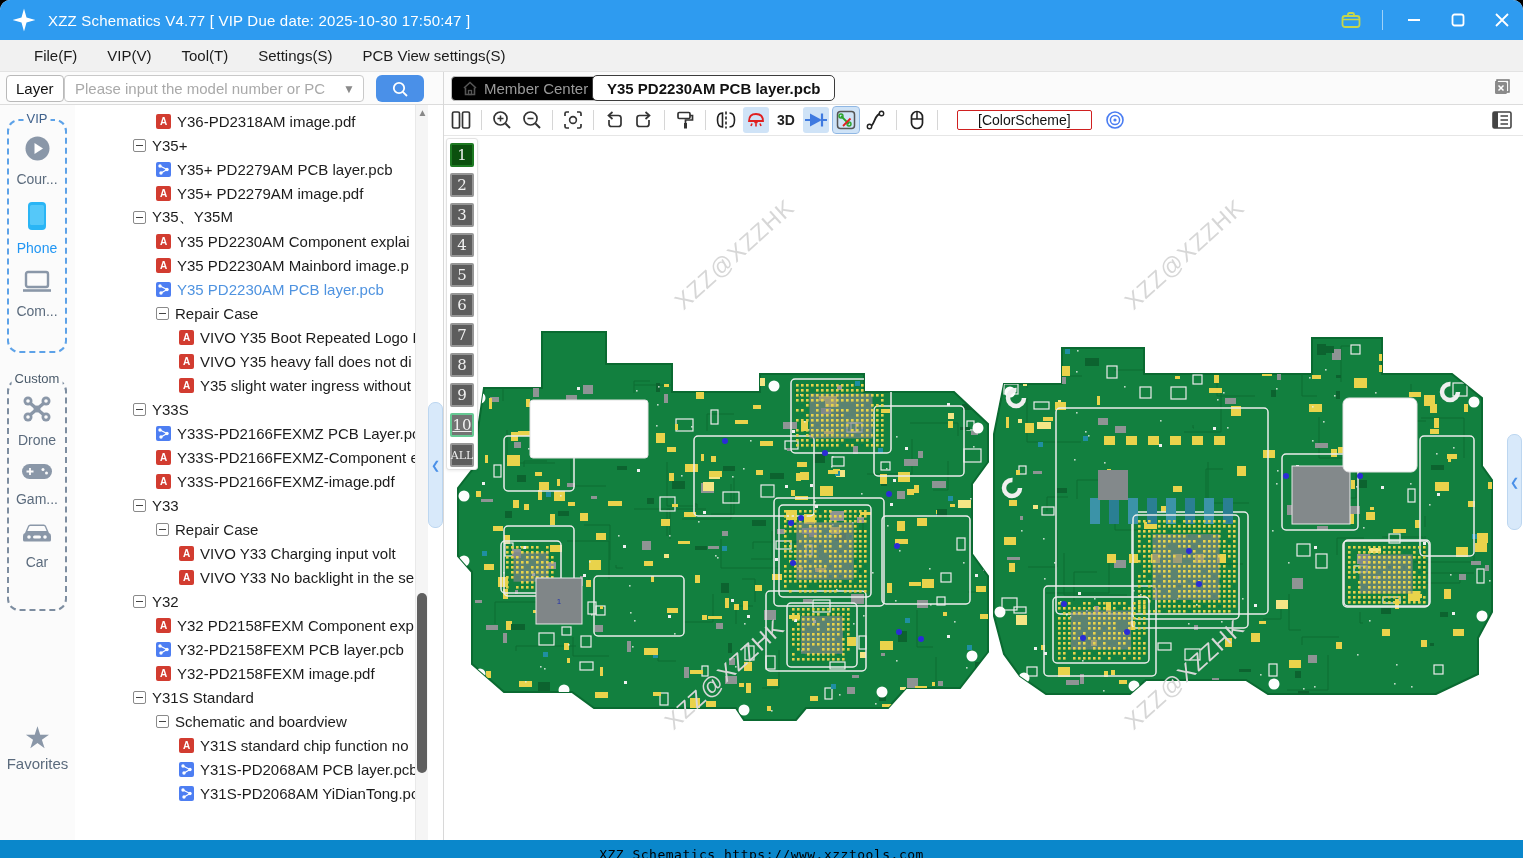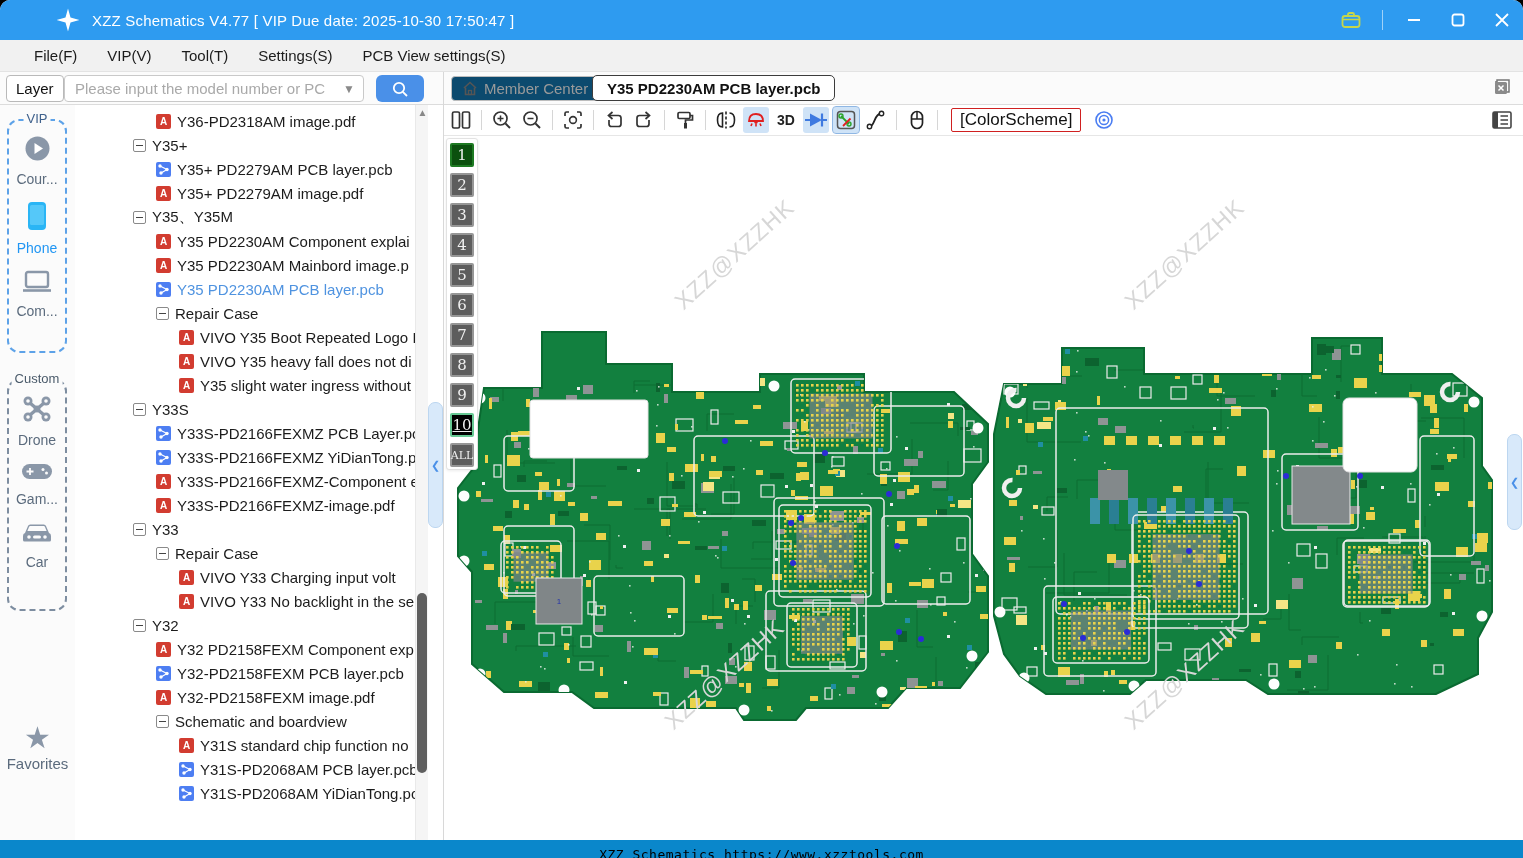--- a/index.html
+++ b/index.html
@@ -1,21 +1,21 @@
 <!DOCTYPE html>
 <html><head>
 <meta charset="utf-8">
 <style>
   html,body{margin:0;padding:0;background:#000;}
   *{box-sizing:border-box;}
   #app{position:relative;width:1523px;height:858px;background:#fff;overflow:hidden;
        font-family:"Liberation Sans",sans-serif;border-radius:10px 10px 0 0;}
   
   .titlebar{position:absolute;left:0;top:0;width:100%;height:40px;background:#2e9bf0;
-            display:flex;align-items:center;color:#fff;padding-left:44px;}
+            display:flex;align-items:center;color:#fff;}
   .app-icon{width:24px;height:24px;margin:0 12px 0 12px;}
   .title-text{font-size:15px;letter-spacing:.2px;}
   .win-controls{position:absolute;right:8px;top:0;height:40px;display:flex;align-items:center;gap:18px;}
   .win-btn{width:26px;height:26px;display:flex;align-items:center;justify-content:center;cursor:pointer;}
   .tb-divider{width:1px;height:20px;background:rgba(255,255,255,.55);}
   
   .menubar{position:absolute;left:0;top:40px;width:100%;height:32px;background:#f1f1f1;
            display:flex;align-items:center;gap:30px;padding-left:34px;font-size:15px;color:#1b1b1b;
            border-bottom:1px solid #e3e3e3;}
   .menu-item{cursor:pointer;}
@@ -26,21 +26,21 @@
   .search-box{position:absolute;left:64px;top:3px;width:300px;height:27px;border:1px solid #c9c9c9;border-radius:4px;
               background:#fff;display:flex;align-items:center;gap:13px;}
   .search-box input{border:none;outline:none;flex:1;font-size:15px;color:#333;padding:0 4px 0 10px;
                     font-family:"Liberation Sans",sans-serif;background:transparent;}
   .search-box input::placeholder{color:#a9a9a9;}
   .chev{color:#8a8a8a;font-size:12px;margin-right:8px;}
   .search-btn{position:absolute;left:376px;top:3px;width:48px;height:27px;background:#4a90e8;border-radius:6px;
               display:flex;align-items:center;justify-content:center;cursor:pointer;}
   .vsep{position:absolute;left:443px;top:72px;width:1px;height:768px;background:#d8d8d8;}
   .member-btn{position:absolute;left:451px;top:4px;height:25px;padding:0 10px;border:1px solid #bdbdbd;border-radius:4px;
-              display:flex;align-items:center;gap:6px;color:#9a9a9a;font-size:15px;background:#0c4a6e;}
+              display:flex;align-items:center;gap:6px;color:#9a9a9a;font-size:15px;background:#000000;}
   .doc-tab{position:absolute;left:592px;top:3px;height:26px;padding:0 14px;border:1.6px solid #3c3c3c;border-radius:5px;
            display:flex;align-items:center;font-size:15px;font-weight:bold;color:#111;background:#fff;}
   .tab-close{position:absolute;right:10px;top:4px;width:22px;height:22px;color:#555;}
   
   .rail{position:absolute;left:0;top:105px;width:75px;height:735px;background:#fbfbfb;}
   .group-box{position:absolute;left:7px;width:60px;border:2px dashed #5da2e8;border-radius:12px;}
   .group-box.custom{border-color:#7d8da0;}
   .group-label{position:absolute;top:-10px;left:50%;transform:translateX(-50%);background:#fbfbfb;padding:0 3px;
                font-size:13px;color:#3f618c;white-space:nowrap;}
   .group-box.custom .group-label{color:#4a5a6a;}
@@ -68,21 +68,21 @@
   .collapse-handle{position:absolute;width:15px;background:#d8e9fa;border:1px solid #bcd6f0;border-radius:7px;
                    display:flex;align-items:center;justify-content:center;color:#4a90e8;font-size:11px;cursor:pointer;}
   
   .toolbar{position:absolute;left:444px;top:105px;width:1079px;height:31px;background:#fff;border-bottom:1px solid #e6e6e6;
            display:flex;align-items:center;gap:4px;padding-left:4px;}
   .ticon{width:26px;height:26px;display:flex;align-items:center;justify-content:center;border-radius:3px;cursor:pointer;}
   .ticon.on{background:#cfe3f7;}
   .ticon.on.bordered{outline:1px solid #8fb7e4;}
   .tsep{width:1px;height:20px;background:#d6d6d6;margin:0 3px;}
   .t3d{font-size:14px;font-weight:bold;color:#222;}
-  .cscheme{border:1.6px solid #d02020;border-radius:2px;padding:1px 8px;font-size:17px;color:#111;margin-left:6px;cursor:pointer;}
+  .cscheme{border:1.6px solid #d02020;border-radius:2px;padding:1px 20px;font-size:14px;color:#111;margin-left:12px;cursor:pointer;}
   .panel-toggle{position:absolute;right:8px;top:107px;width:26px;height:26px;display:flex;align-items:center;justify-content:center;cursor:pointer;}
   
   .canvas{position:absolute;left:444px;top:136px;width:1079px;height:704px;background:#fff;overflow:hidden;}
   .layerbar{position:absolute;left:2px;top:2px;width:32px;height:332px;background:#fff;border:1px solid #e2e2e2;border-radius:3px;
             box-shadow:0 1px 3px rgba(0,0,0,.08);display:flex;flex-direction:column;align-items:center;padding-top:4px;gap:6px;}
   .layer-btn{width:24px;height:24px;display:flex;align-items:center;justify-content:center;
              font-family:"DejaVu Serif",serif;font-size:15px;color:#f0f0f0;cursor:pointer;border-radius:2px;}
   .watermark{position:absolute;font-size:23px;color:#d7d7d7;transform:rotate(-42deg);letter-spacing:1px;pointer-events:none;}
   
   .statusbar{position:absolute;left:0;top:840px;width:100%;height:18px;background:#0a87cb;display:flex;align-items:center;justify-content:center;}
@@ -311,31 +311,20 @@
           <svg width="15" height="15" viewBox="0 0 15 15">
             <circle cx="4" cy="4" r="1.7" fill="#fff"></circle>
             <circle cx="11" cy="7.5" r="1.7" fill="#fff"></circle>
             <circle cx="5" cy="11" r="1.7" fill="#fff"></circle>
             <path d="M4 4 L11 7.5 L5 11" stroke="#fff" stroke-width="1.2" fill="none"></path>
           </svg>
         </span>
         <span class="tlabel">Y33S-PD2166FEXMZ PCB Layer.pcb</span>
       </div>
       <div class="tree-row lvl2">
-        <span class="fic pcb">
-          <svg width="15" height="15" viewBox="0 0 15 15">
-            <circle cx="4" cy="4" r="1.7" fill="#fff"></circle>
-            <circle cx="11" cy="7.5" r="1.7" fill="#fff"></circle>
-            <circle cx="5" cy="11" r="1.7" fill="#fff"></circle>
-            <path d="M4 4 L11 7.5 L5 11" stroke="#fff" stroke-width="1.2" fill="none"></path>
-          </svg>
-        </span>
-        <span class="tlabel">Y33S-PD2166FEXMZ YiDianTong.p</span>
-      </div>
-      <div class="tree-row lvl2">
         <span class="fic pdf">A</span>
         <span class="tlabel">Y33S-PD2166FEXMZ-Component e</span>
       </div>
       <div class="tree-row lvl2">
         <span class="fic pdf">A</span>
         <span class="tlabel">Y33S-PD2166FEXMZ-image.pdf</span>
       </div>
       <div class="tree-row lvl1">
         <span class="expander"></span>
         <span class="tlabel">Y33</span>
@@ -367,20 +356,24 @@
             <circle cx="11" cy="7.5" r="1.7" fill="#fff"></circle>
             <circle cx="5" cy="11" r="1.7" fill="#fff"></circle>
             <path d="M4 4 L11 7.5 L5 11" stroke="#fff" stroke-width="1.2" fill="none"></path>
           </svg>
         </span>
         <span class="tlabel">Y32-PD2158FEXM PCB layer.pcb</span>
       </div>
       <div class="tree-row lvl2">
         <span class="fic pdf">A</span>
         <span class="tlabel">Y32-PD2158FEXM image.pdf</span>
+      </div>
+      <div class="tree-row lvl1">
+        <span class="expander"></span>
+        <span class="tlabel">Y31S Standard</span>
       </div>
       <div class="tree-row lvl2">
         <span class="expander"></span>
         <span class="tlabel">Schematic and boardview</span>
       </div>
       <div class="tree-row lvl3">
         <span class="fic pdf">A</span>
         <span class="tlabel">Y31S standard chip function no</span>
       </div>
       <div class="tree-row lvl3">
@@ -2624,21 +2617,21 @@
     <div class="layerbar">
         <div class="layer-btn" style="background: rgb(11, 80, 14); border: 2px solid rgb(29, 122, 34);">1</div>
         <div class="layer-btn" style="background: rgb(93, 93, 93); border: 2px solid rgb(150, 150, 150);">2</div>
         <div class="layer-btn" style="background: rgb(93, 93, 93); border: 2px solid rgb(150, 150, 150);">3</div>
         <div class="layer-btn" style="background: rgb(93, 93, 93); border: 2px solid rgb(150, 150, 150);">4</div>
         <div class="layer-btn" style="background: rgb(93, 93, 93); border: 2px solid rgb(150, 150, 150);">5</div>
         <div class="layer-btn" style="background: rgb(93, 93, 93); border: 2px solid rgb(150, 150, 150);">6</div>
         <div class="layer-btn" style="background: rgb(93, 93, 93); border: 2px solid rgb(150, 150, 150);">7</div>
         <div class="layer-btn" style="background: rgb(93, 93, 93); border: 2px solid rgb(150, 150, 150);">8</div>
         <div class="layer-btn" style="background: rgb(93, 93, 93); border: 2px solid rgb(150, 150, 150);">9</div>
-        <div class="layer-btn" style="background: #000000; border: 2px solid rgb(102, 200, 147); text-decoration: underline;">10</div>
+        <div class="layer-btn" style="background: #737373; border: 2px solid rgb(102, 200, 147); text-decoration: underline;">10</div>
         <div class="layer-btn" style="background: rgb(93, 93, 93); border: 2px solid rgb(150, 150, 150); font-size: 11px;">ALL</div>
       </div>
   <div class="watermark" style="left: 215px; top: 105px;">XZZ@XZZHK</div><div class="watermark" style="left: 665px; top: 105px;">XZZ@XZZHK</div><div class="watermark" style="left: 205px; top: 525px;">XZZ@XZZHK</div><div class="watermark" style="left: 665px; top: 525px;">XZZ@XZZHK</div></div>
   <div class="collapse-handle" style="left:1507px;top:434px;height:96px;">❮</div>
 
   <div class="statusbar">
     <span>XZZ Schematics https://www.xzztools.com</span>
   </div>
 </div>
 

